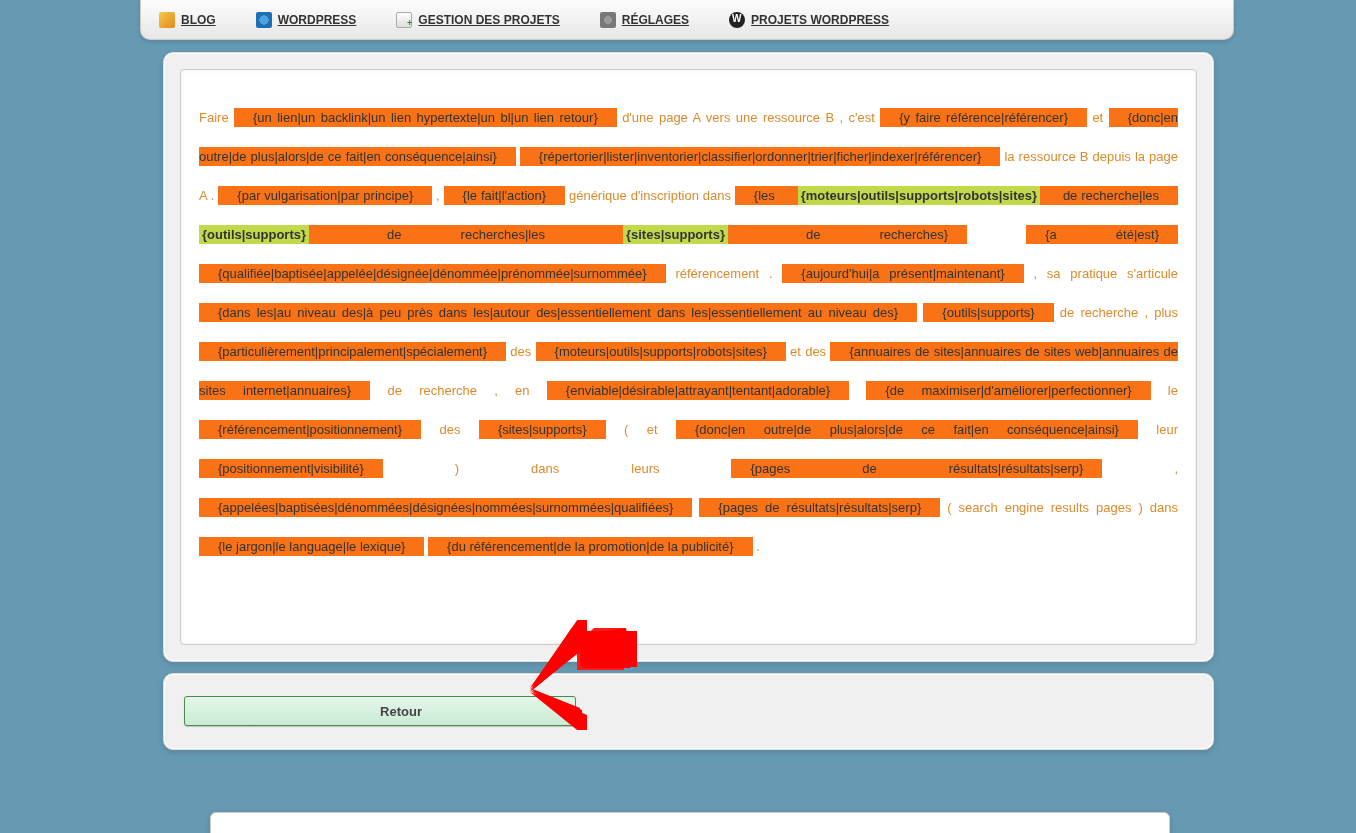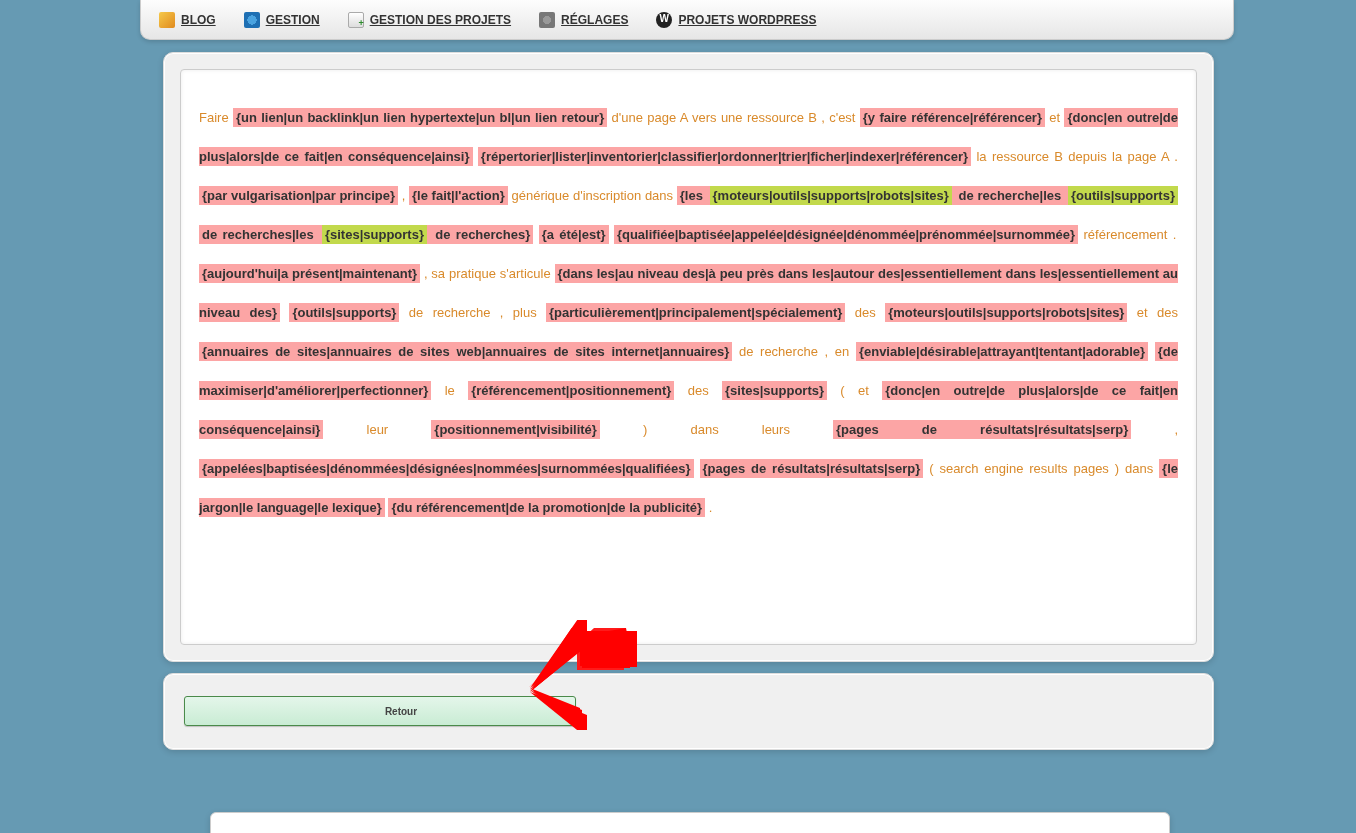--- a/index.html
+++ b/index.html
@@ -5,21 +5,21 @@
   html,body{margin:0;padding:0;font-family:Arial,Helvetica,sans-serif;background:#669AB3;}
   .page{width:1356px;min-height:833px;position:relative;}
   .topbar{
     position:absolute;left:140px;top:0;width:1094px;height:40px;
     background:linear-gradient(#fdfdfd,#e6e6e6);
     border:1px solid #ccc;border-top:none;border-radius:0 0 10px 10px;
     box-shadow:0 2px 4px rgba(0,0,0,.15);
     display:flex;align-items:center;justify-content:space-between;
     padding:0 18px;box-sizing:border-box;font-size:12px;color:#333;
   }
-  .nav-left,.nav-right{display:flex;align-items:center;gap:28px;}
+  .nav-left,.nav-right{display:flex;align-items:center;gap:40px;}
   .nav-item{display:flex;align-items:center;gap:6px;cursor:pointer;}
   .nav-item span{text-decoration:underline;font-weight:bold;color:#333;}
   .ic{width:16px;height:16px;display:inline-block;background:#888;border-radius:2px;}
   .ic-blog{background:linear-gradient(135deg,#f6c94a,#e08a1e);}
   .ic-tut{background:radial-gradient(circle,#4aa3e0 40%,#1e6fb3 42%);}
   .ic-proj{background:linear-gradient(#fff,#ddd);border:1px solid #aaa;box-sizing:border-box;position:relative;}
   .ic-proj:after{content:"+";position:absolute;right:-1px;bottom:-1px;font-size:9px;color:#2a8a2a;font-weight:bold;}
   .ic-set{background:radial-gradient(circle,#999 35%,#777 36%);}
   .ic-wp{background:#222;border-radius:50%;position:relative;}
   .ic-wp:after{content:"W";color:#fff;font-size:10px;position:absolute;left:3px;top:1px;font-weight:bold;}
@@ -35,33 +35,33 @@
   }
   .panel-inner{
     width:100%;height:100%;background:#fff;border:1px solid #ccc;border-radius:4px;
     box-sizing:border-box;padding:28px 18px 18px 18px;box-shadow:inset 0 0 4px rgba(0,0,0,.08);
     overflow:hidden;
   }
   .content{
     font-size:13px;line-height:39px;text-align:justify;color:#222;
   }
   .txt{color:#d98a2b;}
-  .spin{background:#fca5a5;color:#333;font-weight:bold;padding:2px 3px;}
+  .spin{background:#f97316;color:#333;font-weight:normal;padding:2px 19px;}
   .hl{background:#c2d94c;color:#333;font-weight:bold;padding:2px 3px;}
 
   .panel2{
     position:absolute;left:163px;top:673px;width:1051px;height:77px;
     background:#f0f0f0;border:1px solid #ddd;border-radius:10px;
     box-shadow:inset 0 0 0 1px #fff,0 2px 6px rgba(0,0,0,.15);
     padding:22px 20px;box-sizing:border-box;
   }
   .btn-retour{
     width:392px;height:30px;border:1px solid #4a8a4a;border-radius:3px;
     background:linear-gradient(#e4f6ea,#c9ecd4);
-    font-weight:bold;color:#444;font-size:10px;cursor:pointer;
+    font-weight:bold;color:#444;font-size:13px;cursor:pointer;
     box-shadow:0 1px 1px rgba(0,0,0,.2);
     padding-left:48px;
   }
 
   .footer-panel{
     position:absolute;left:210px;top:812px;width:958px;height:60px;
     background:#fff;border:1px solid #ccc;border-radius:6px 6px 0 0;
     box-shadow:0 2px 6px rgba(0,0,0,.15);
   }
   .outer-white{
@@ -76,21 +76,21 @@
 <div class="outer-white"></div>
 
 <div class="topbar">
   <div class="nav-left" id="nav-left">
         <div class="nav-item">
           <span class="ic ic-blog"></span>
           <span>BLOG</span>
         </div>
         <div class="nav-item">
           <span class="ic ic-tut"></span>
-          <span>GESTION</span>
+          <span>WORDPRESS</span>
         </div>
         <div class="nav-item">
           <span class="ic ic-proj"></span>
           <span>GESTION DES PROJETS</span>
         </div>
         <div class="nav-item">
           <span class="ic ic-set"></span>
           <span>RÉGLAGES</span>
         </div>
         <div class="nav-item">

